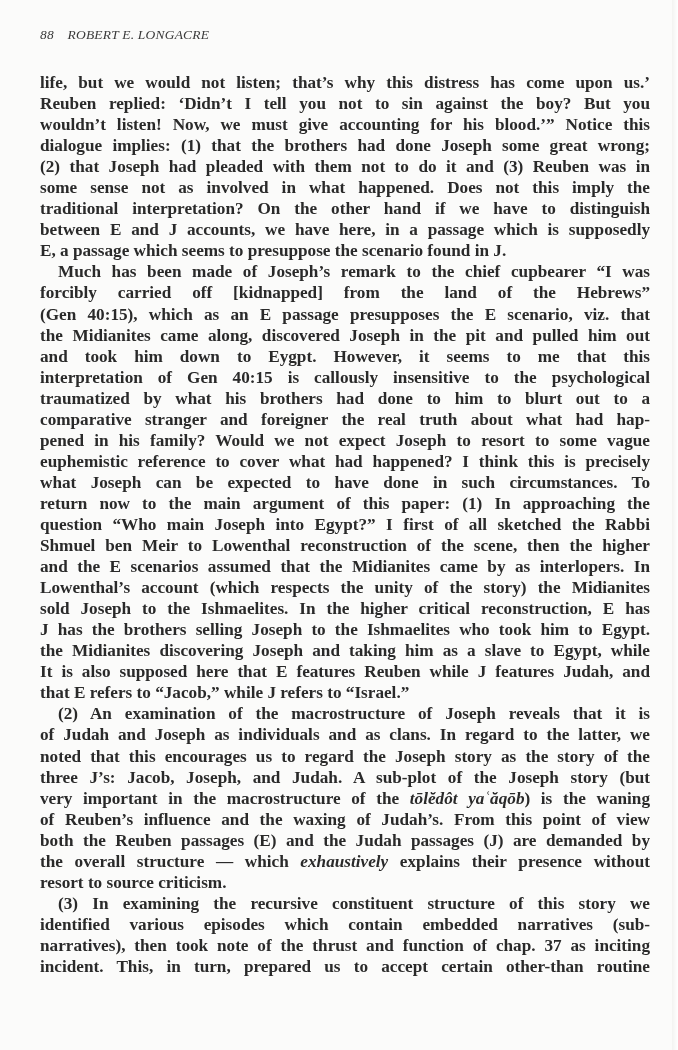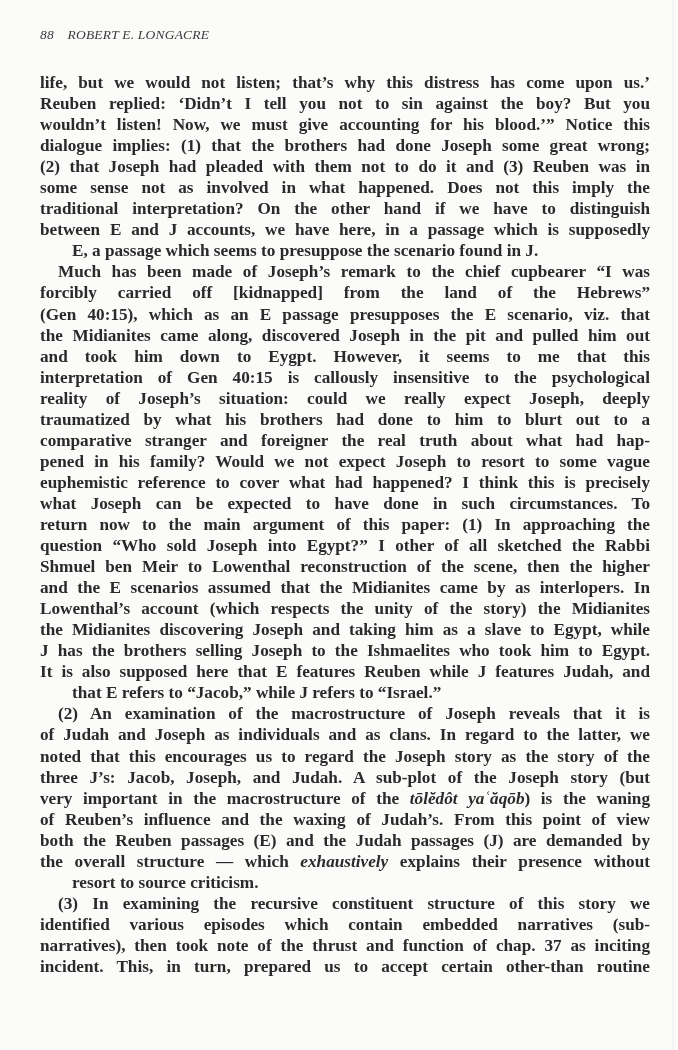--- a/index.html
+++ b/index.html
@@ -19,21 +19,21 @@
   .body-text {
     position: absolute; left: 40px; top: 72px; width: 610px;
     font-size: 17.2px; line-height: 21.05px;
   }
   .line {
     display: block; white-space: nowrap;
     text-align: justify; text-align-last: justify;
     height: 21.05px;
     font-weight: bold;
   }
-  .line.last { text-align-last: left; margin-left: 32px; }
+  .line.last { text-align-last: left; }
   .line.indent { padding-left: 18px; }
   .right-edge {
     position: absolute; right: 0; top: 0; width: 6px; height: 1050px;
     background: linear-gradient(to right, #f3f3f1, #ffffff);
   }
 </style>
 </head>
 <body>
 
 <div class="page">
@@ -50,33 +50,33 @@
       <span class="line">some sense not as involved in what happened. Does not this imply the</span>
       <span class="line">traditional interpretation? On the other hand if we have to distinguish</span>
       <span class="line">between E and J accounts, we have here, in a passage which is supposedly</span>
       <span class="line last">E, a passage which seems to presuppose the scenario found in J.</span>
       <span class="line indent">Much has been made of Joseph’s remark to the chief cupbearer “I was</span>
       <span class="line">forcibly carried off [kidnapped] from the land of the Hebrews”</span>
       <span class="line">(Gen 40:15), which as an E passage presupposes the E scenario, viz. that</span>
       <span class="line">the Midianites came along, discovered Joseph in the pit and pulled him out</span>
       <span class="line">and took him down to Eygpt. However, it seems to me that this</span>
       <span class="line">interpretation of Gen 40:15 is callously insensitive to the psychological</span>
-      <span class="line">reality of Joseph’s situation: could we really expect Joseph, deeply</span>
       <span class="line">traumatized by what his brothers had done to him to blurt out to a</span>
       <span class="line">comparative stranger and foreigner the real truth about what had hap-</span>
       <span class="line">pened in his family? Would we not expect Joseph to resort to some vague</span>
       <span class="line">euphemistic reference to cover what had happened? I think this is precisely</span>
       <span class="line">what Joseph can be expected to have done in such circumstances. To</span>
       <span class="line">return now to the main argument of this paper: (1) In approaching the</span>
-      <span class="line">question “Who sold Joseph into Egypt?” I other of all sketched the Rabbi</span>
+      <span class="line">question “Who main Joseph into Egypt?” I first of all sketched the Rabbi</span>
       <span class="line">Shmuel ben Meir to Lowenthal reconstruction of the scene, then the higher</span>
       <span class="line">and the E scenarios assumed that the Midianites came by as interlopers. In</span>
       <span class="line">Lowenthal’s account (which respects the unity of the story) the Midianites</span>
+      <span class="line">sold Joseph to the Ishmaelites. In the higher critical reconstruction, E has</span>
+      <span class="line">J has the brothers selling Joseph to the Ishmaelites who took him to Egypt.</span>
       <span class="line">the Midianites discovering Joseph and taking him as a slave to Egypt, while</span>
-      <span class="line">J has the brothers selling Joseph to the Ishmaelites who took him to Egypt.</span>
       <span class="line">It is also supposed here that E features Reuben while J features Judah, and</span>
       <span class="line last">that E refers to “Jacob,” while J refers to “Israel.”</span>
       <span class="line indent">(2) An examination of the macrostructure of Joseph reveals that it is</span>
       <span class="line">of Judah and Joseph as individuals and as clans. In regard to the latter, we</span>
       <span class="line">noted that this encourages us to regard the Joseph story as the story of the</span>
       <span class="line">three J’s: Jacob, Joseph, and Judah. A sub-plot of the Joseph story (but</span>
       <span class="line"><span>very important in the macrostructure of the </span><i>tōlĕdôt yaʿăqōb</i><span>) is the waning</span></span>
       <span class="line">of Reuben’s influence and the waxing of Judah’s. From this point of view</span>
       <span class="line">both the Reuben passages (E) and the Judah passages (J) are demanded by</span>
       <span class="line"><span>the overall structure — which </span><i>exhaustively</i><span> explains their presence without</span></span>

